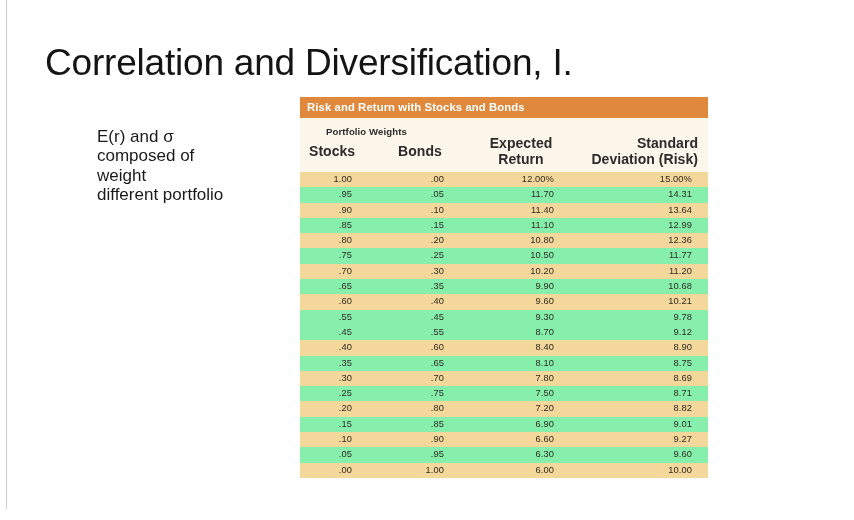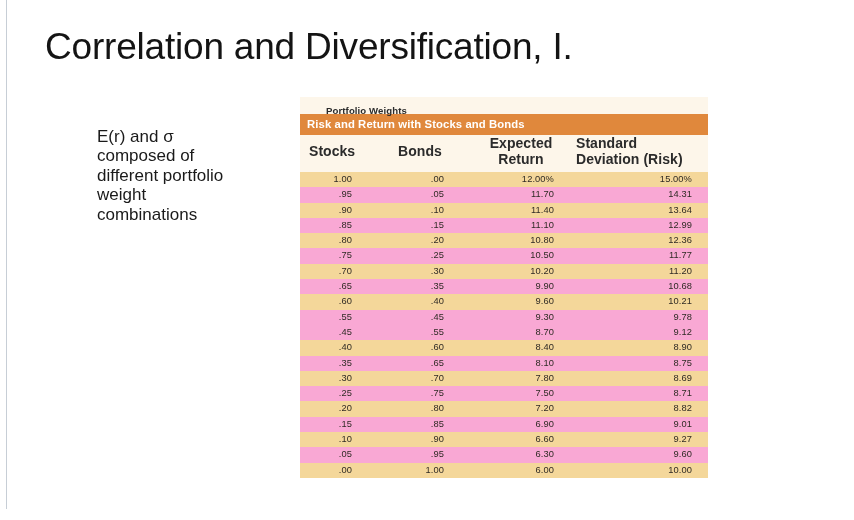--- a/index.html
+++ b/index.html
@@ -31,21 +31,21 @@
     left: 7px;
     top: 0;
     width: 847px;
     height: 520px;
     background: #ffffff;
   }
 
   #page-title {
     position: absolute;
     left: 38px;
-    top: 24px;
+    top: 40px;
     font-size: 37px;
     line-height: 46px;
     font-weight: 400;
     letter-spacing: -0.2px;
     color: #141414;
     white-space: nowrap;
   }
 
   #body-text {
     position: absolute;
@@ -108,63 +108,62 @@
     font-size: 14px;
     font-weight: bold;
     color: #2b2b2b;
     background: #fdf6ea;
     padding: 0 0 5px 0;
     height: 13px;
     letter-spacing: 0.05px;
     text-align: center;
   }
   table.grid thead th.h1 { text-align: left; padding-left: 9px; }
-  table.grid thead th.h4 { text-align: left; padding-right: 10px; }
+  table.grid thead th.h4 { text-align: right; padding-right: 10px; }
 
   table.grid tbody td {
     font-size: 9.3px;
     color: #2f2a24;
     height: 15.3px;
     line-height: 15.3px;
     padding: 0;
     text-align: center;
     letter-spacing: 0.1px;
   }
   table.grid tbody td.c1 { padding-right: 22px; text-align: right; }
   table.grid tbody td.c2 { padding-right: 22px; text-align: right; }
   table.grid tbody td.c3 { padding-right: 22px; text-align: right; }
   table.grid tbody td.c4 { padding-right: 16px; text-align: right; }
 
   table.grid tbody tr.odd td { background: #f4d79a; }
-  table.grid tbody tr.even td { background: #f9a8d4; }
+  table.grid tbody tr.even td { background: #86efac; }
 </style>
 </head>
 <body>
 
 <div id="slide-left-rule"></div>
 
 <div id="slide">
 
   <div id="page-title">Correlation and Diversification, I.</div>
 
   <div id="body-text">
     <div>E(r) and σ</div>
     <div>composed of</div>
+    <div>weight</div>
     <div>different portfolio</div>
-    <div>weight</div>
-    <div>combinations</div>
   </div>
 
   <div id="exhibit-table">
+
+    <div id="table-caption">Risk and Return with Stocks and Bonds</div>
 
     <div id="table-subhead">
       <span class="grp">Portfolio Weights</span>
     </div>
-
-    <div id="table-caption">Risk and Return with Stocks and Bonds</div>
 
     <table class="grid">
       <colgroup>
         <col class="c1">
           <col class="c2">
           <col class="c3">
           <col class="c4">
       </colgroup>
       <thead>
         <tr>

